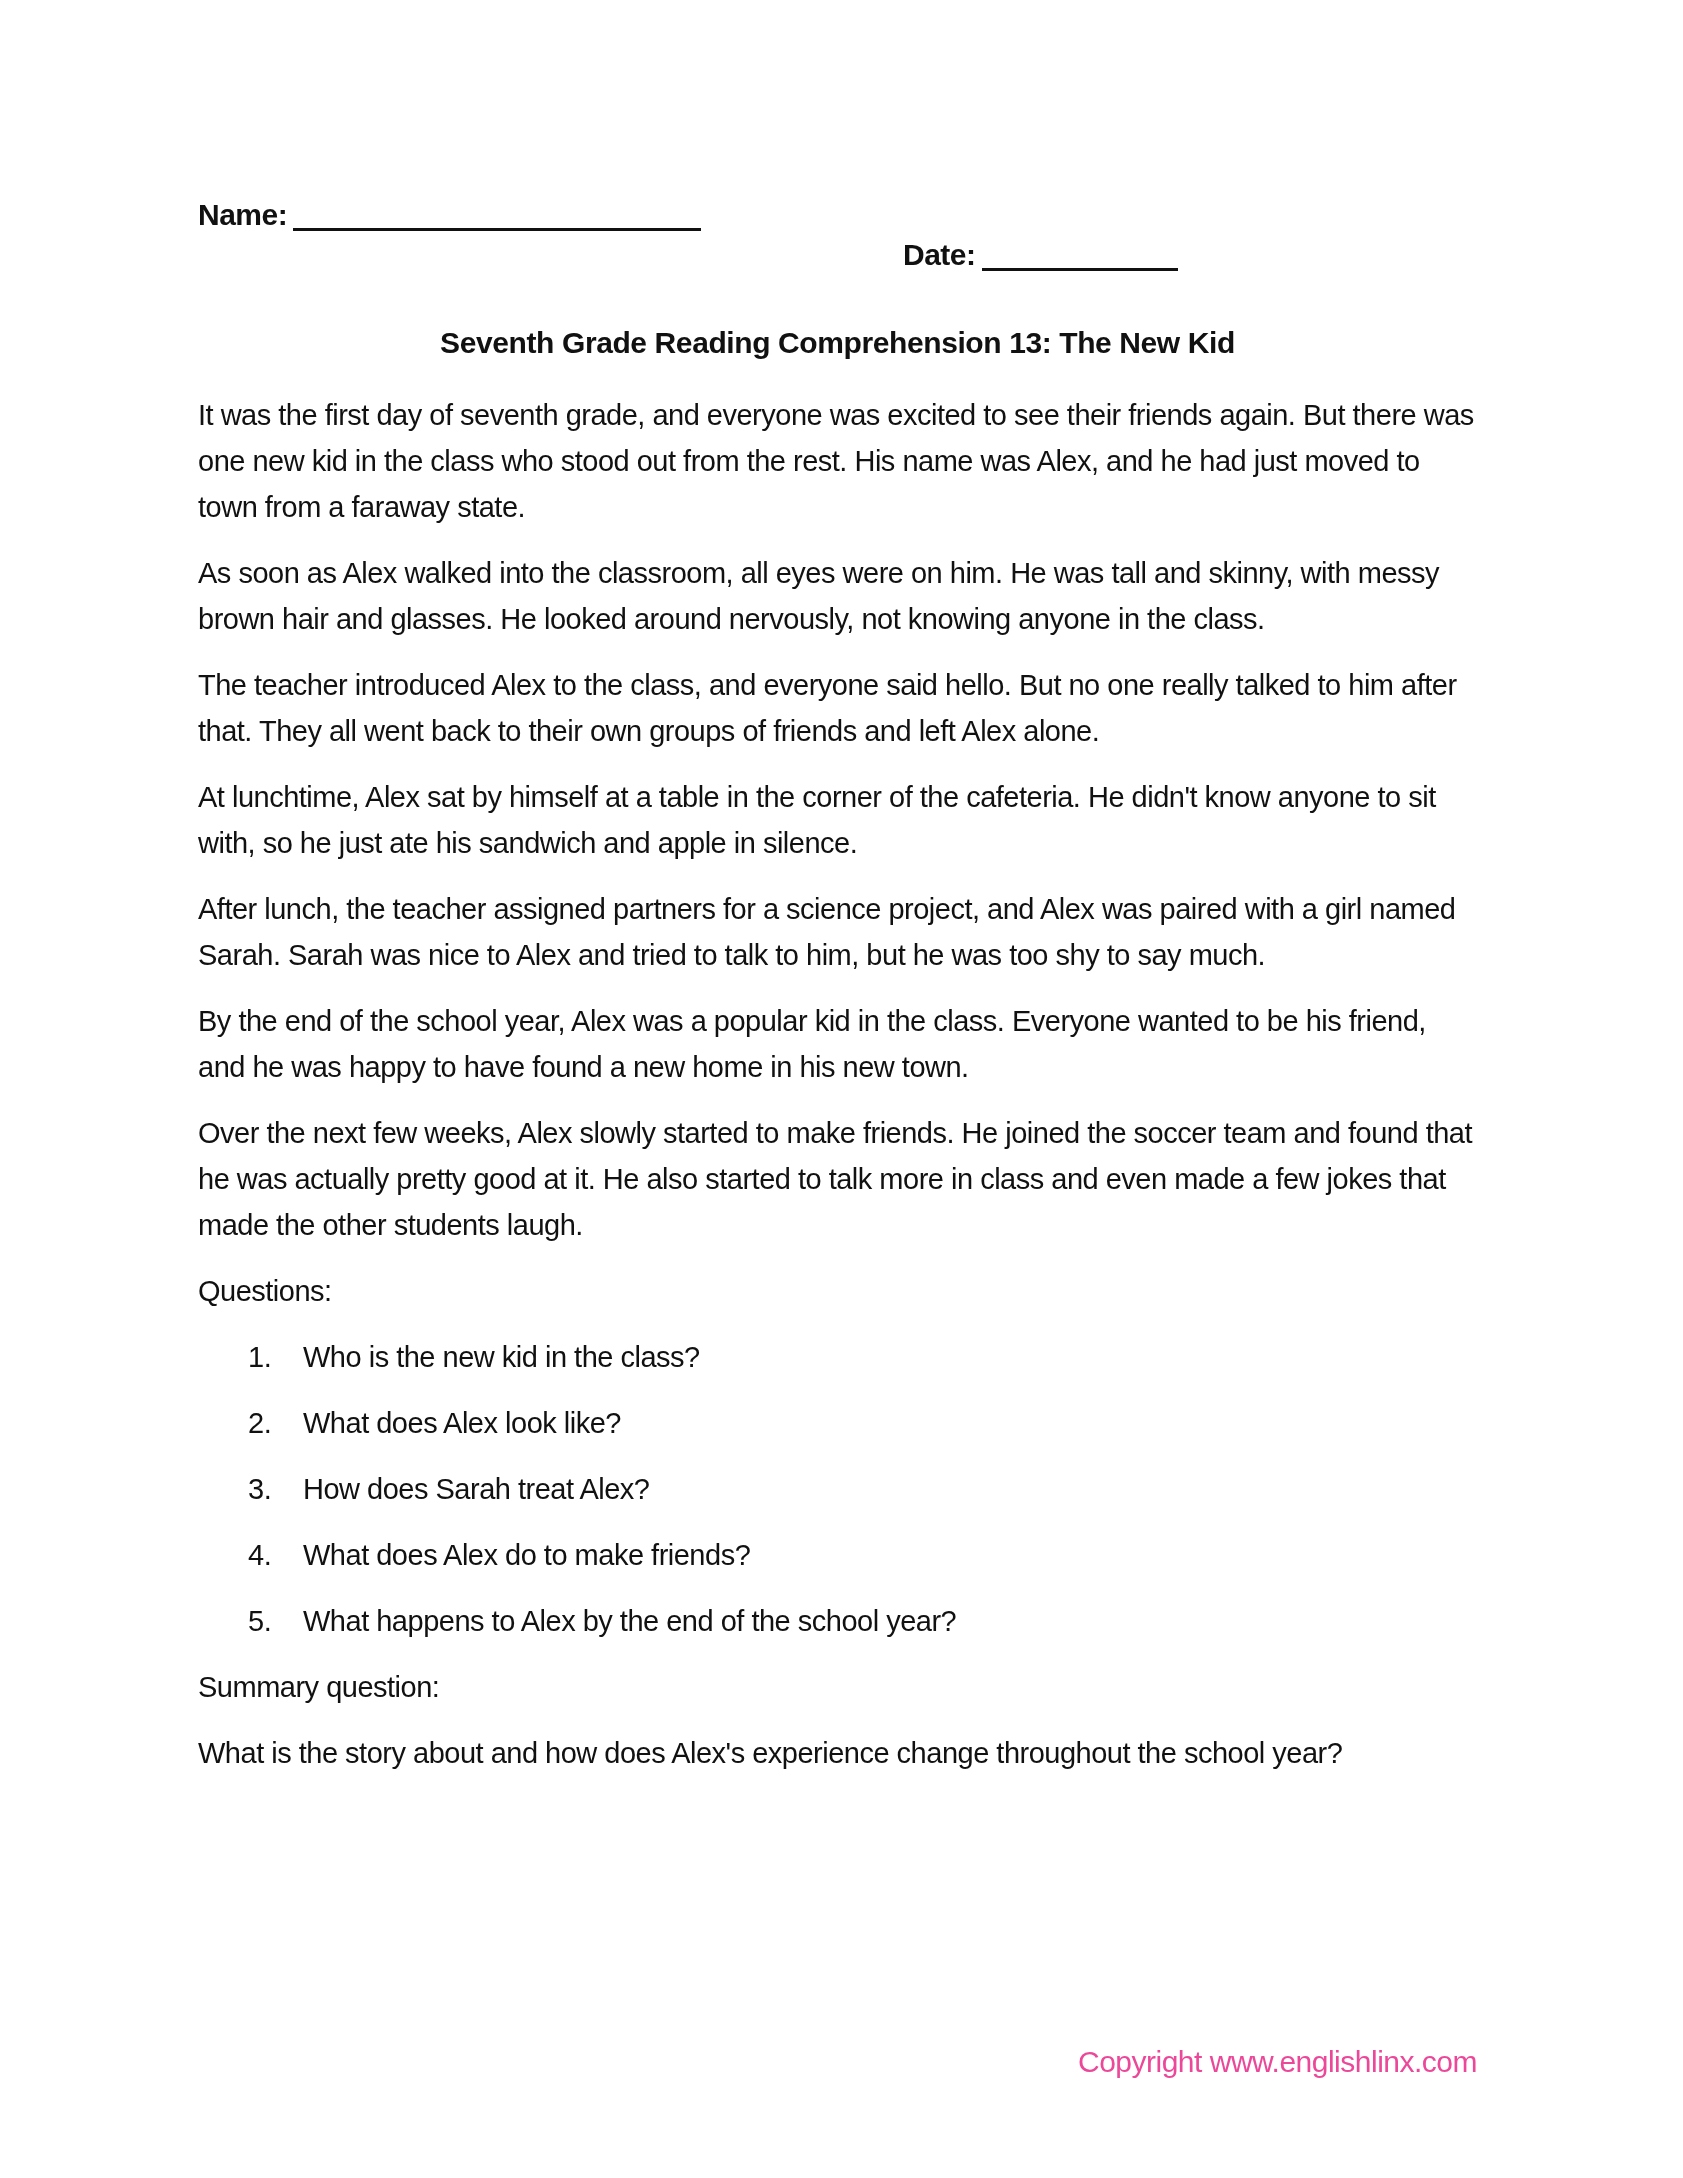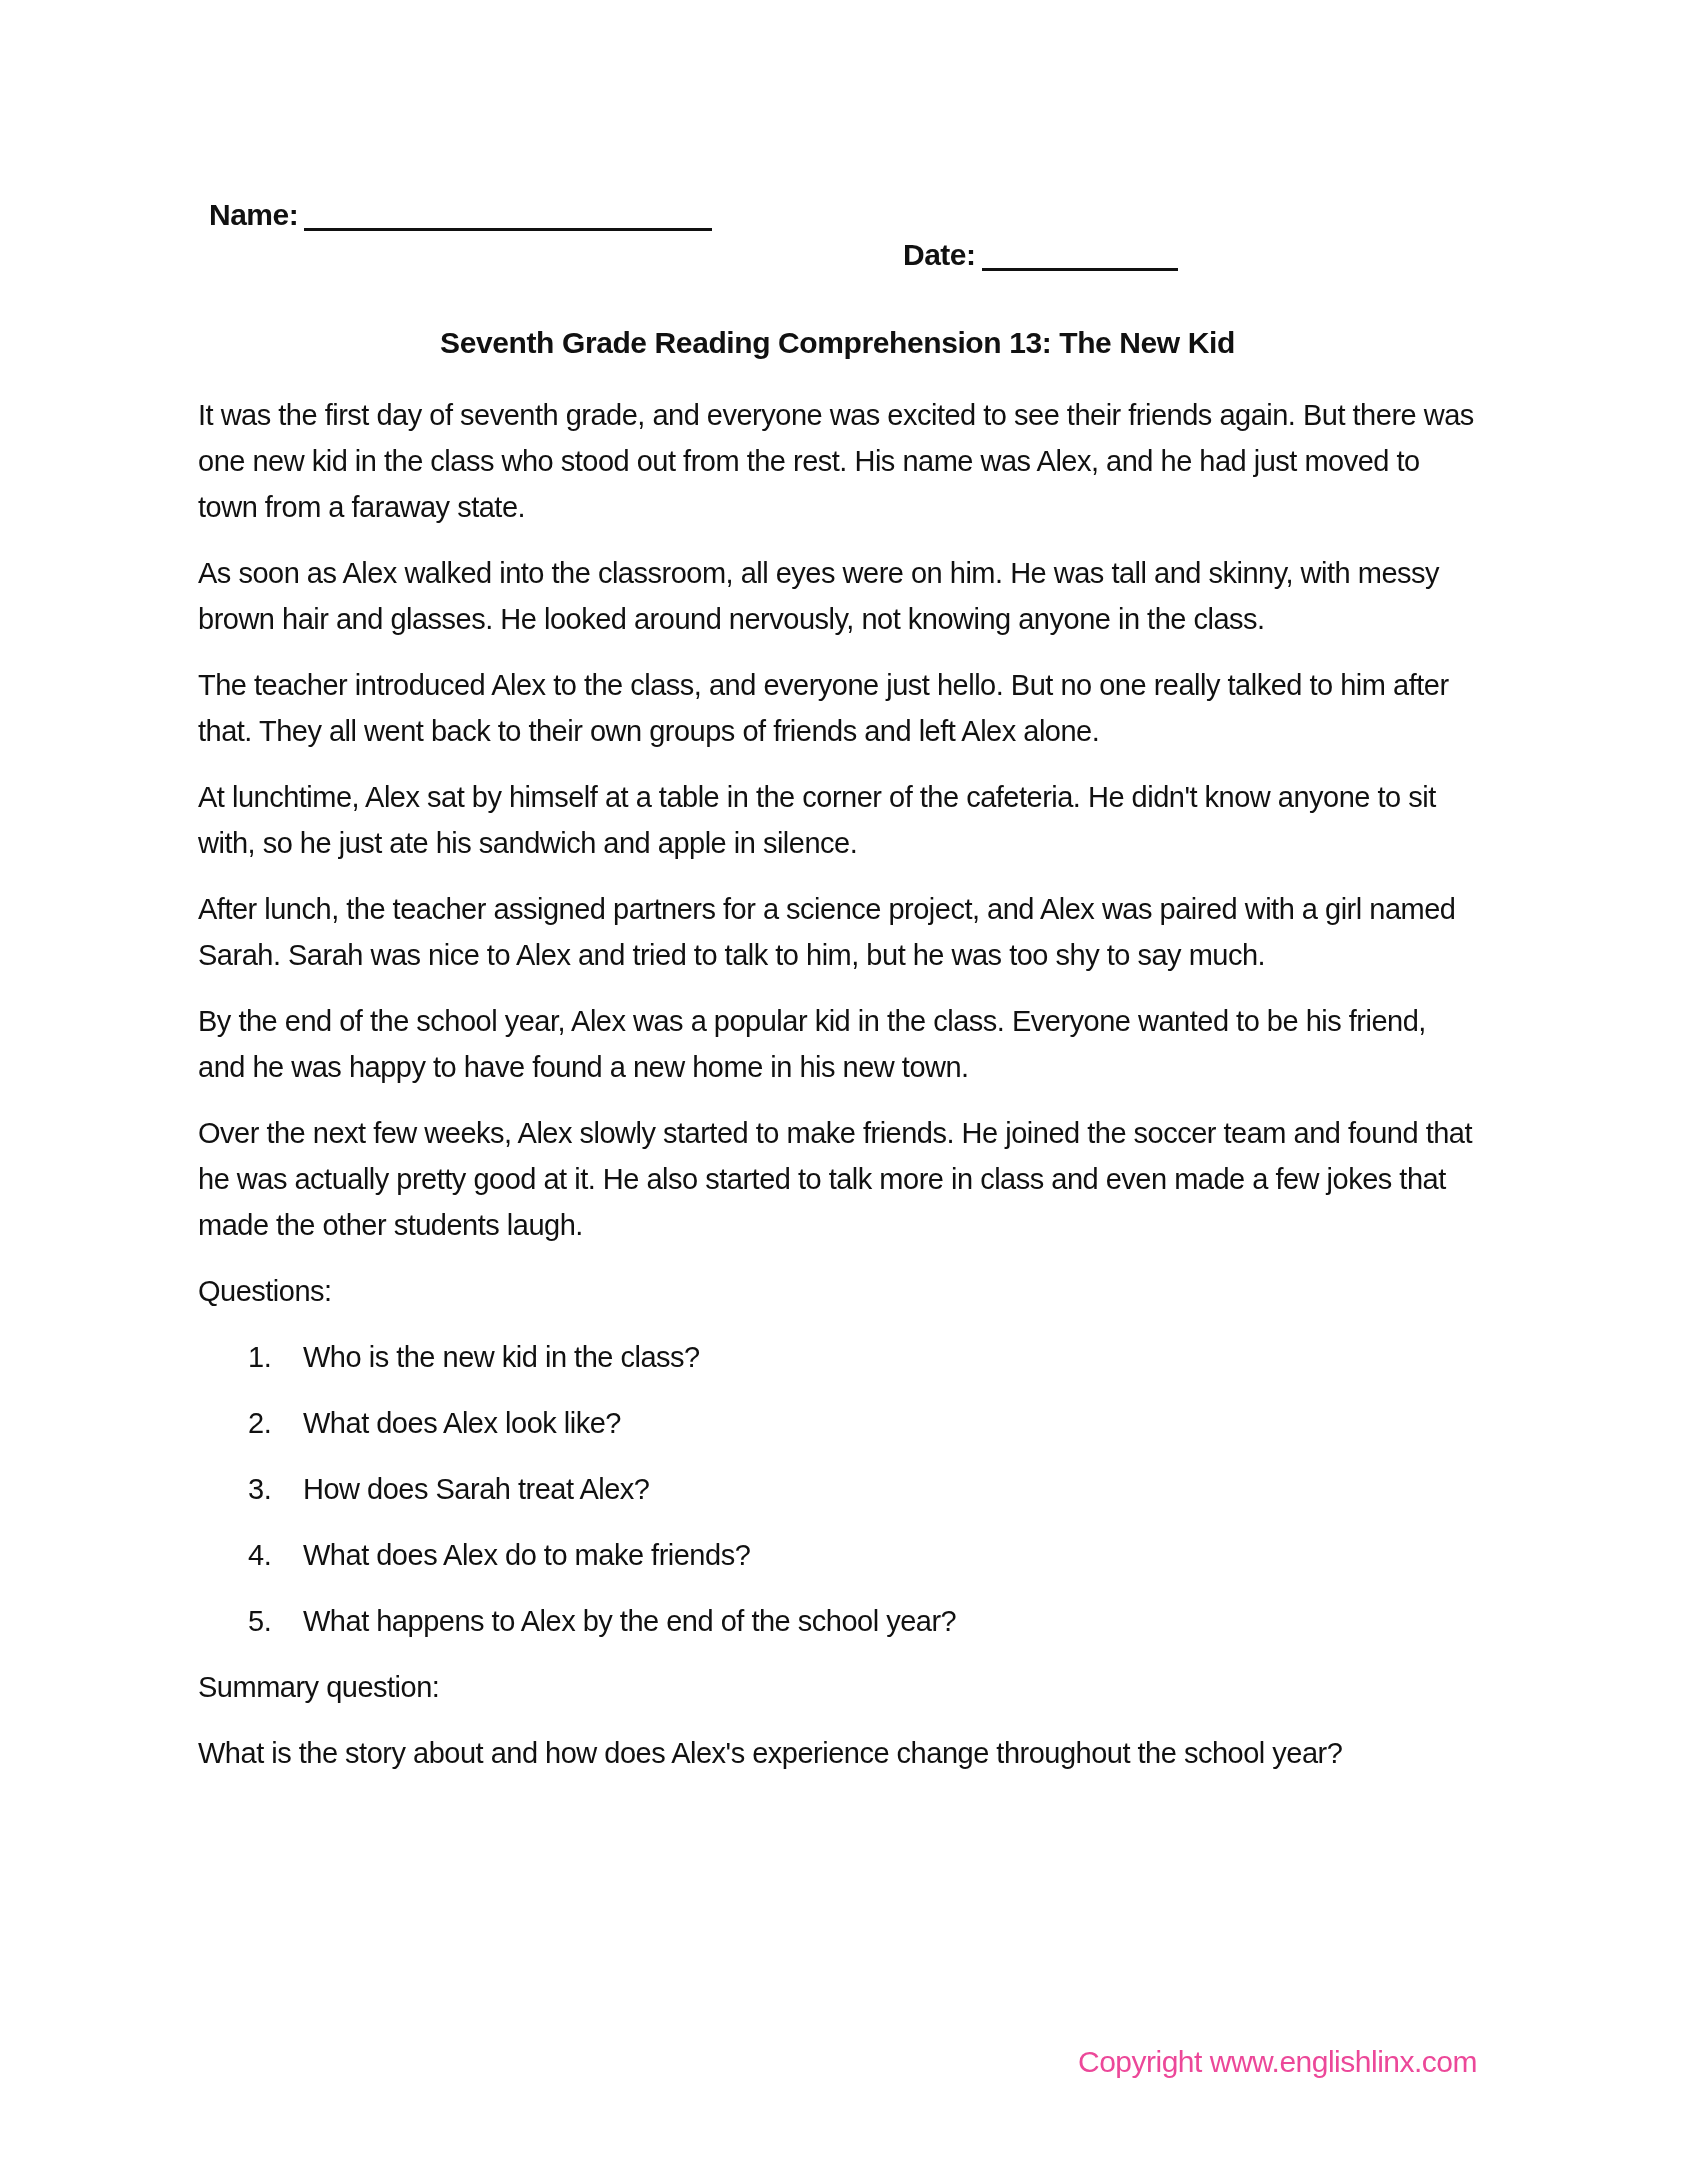--- a/index.html
+++ b/index.html
@@ -22,21 +22,20 @@
     top: 198px;
     left: 0;
     width: 1683px;
     height: 59px;
   }
   .name-group {
     position: absolute;
     left: 198px;
     top: 0;
     white-space: nowrap;
-    margin-left: 11px;
   }
   .date-group {
     position: absolute;
     left: 903px;
     top: 0;
     white-space: nowrap;
     margin-top: 40px;
   }
   .hdr-label {
     font-size: 30px;
@@ -113,21 +112,21 @@
       <span class="hdr-label">Date:</span><span class="blank date-blank"></span>
     </div>
   </div>
 
   <div class="title-row">Seventh Grade Reading Comprehension 13: The New Kid</div>
 
   <div class="body-block">
 
     <p>It was the first day of seventh grade, and everyone was excited to see their friends again. But there was one new kid in the class who stood out from the rest. His name was Alex, and he had just moved to town from a faraway state.</p>
     <p>As soon as Alex walked into the classroom, all eyes were on him. He was tall and skinny, with messy brown hair and glasses. He looked around nervously, not knowing anyone in the class.</p>
-    <p>The teacher introduced Alex to the class, and everyone just hello. But no one really talked to him after that. They all went back to their own groups of friends and left Alex alone.</p>
+    <p>The teacher introduced Alex to the class, and everyone said hello. But no one really talked to him after that. They all went back to their own groups of friends and left Alex alone.</p>
     <p>At lunchtime, Alex sat by himself at a table in the corner of the cafeteria. He didn't know anyone to sit with, so he just ate his sandwich and apple in silence.</p>
     <p>After lunch, the teacher assigned partners for a science project, and Alex was paired with a girl named Sarah. Sarah was nice to Alex and tried to talk to him, but he was too shy to say much.</p>
     <p>By the end of the school year, Alex was a popular kid in the class. Everyone wanted to be his friend, and he was happy to have found a new home in his new town.</p>
     <p>Over the next few weeks, Alex slowly started to make friends. He joined the soccer team and found that he was actually pretty good at it. He also started to talk more in class and even made a few jokes that made the other students laugh.</p>
 
     <p>Questions:</p>
 
     <div class="q-row">
       <span class="q-num">1.</span><span>Who is the new kid in the class?</span>
     </div>

